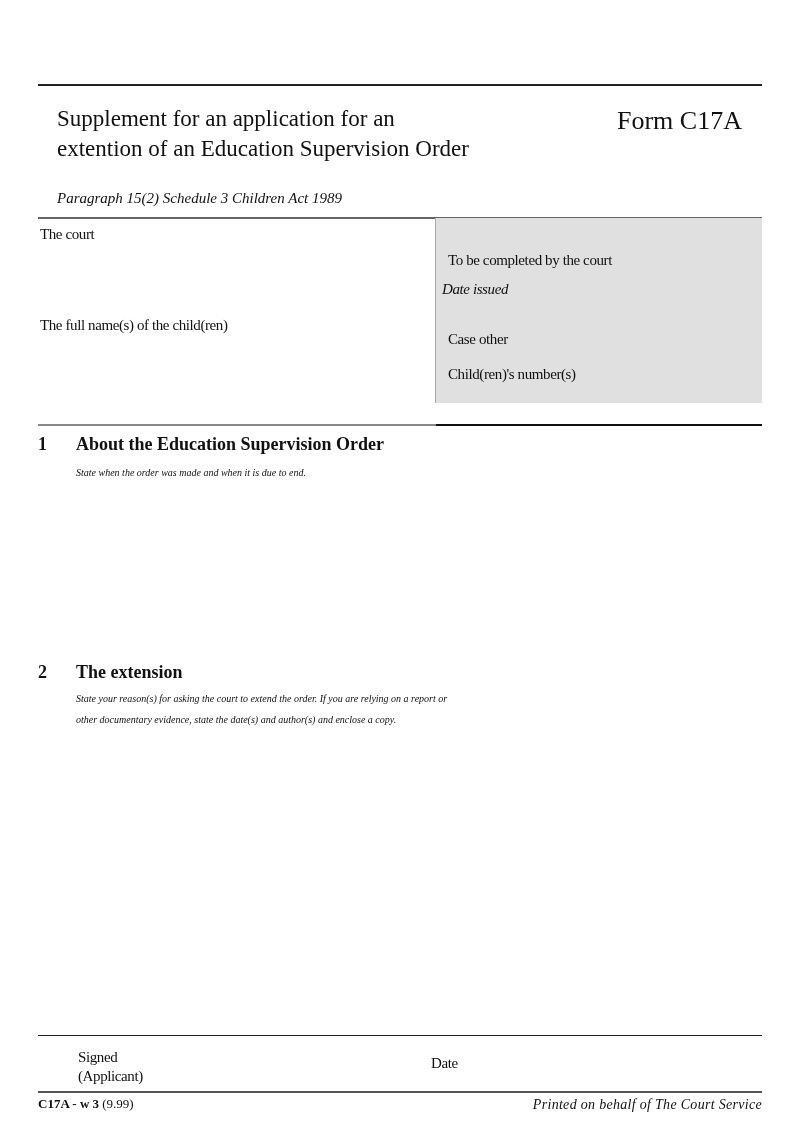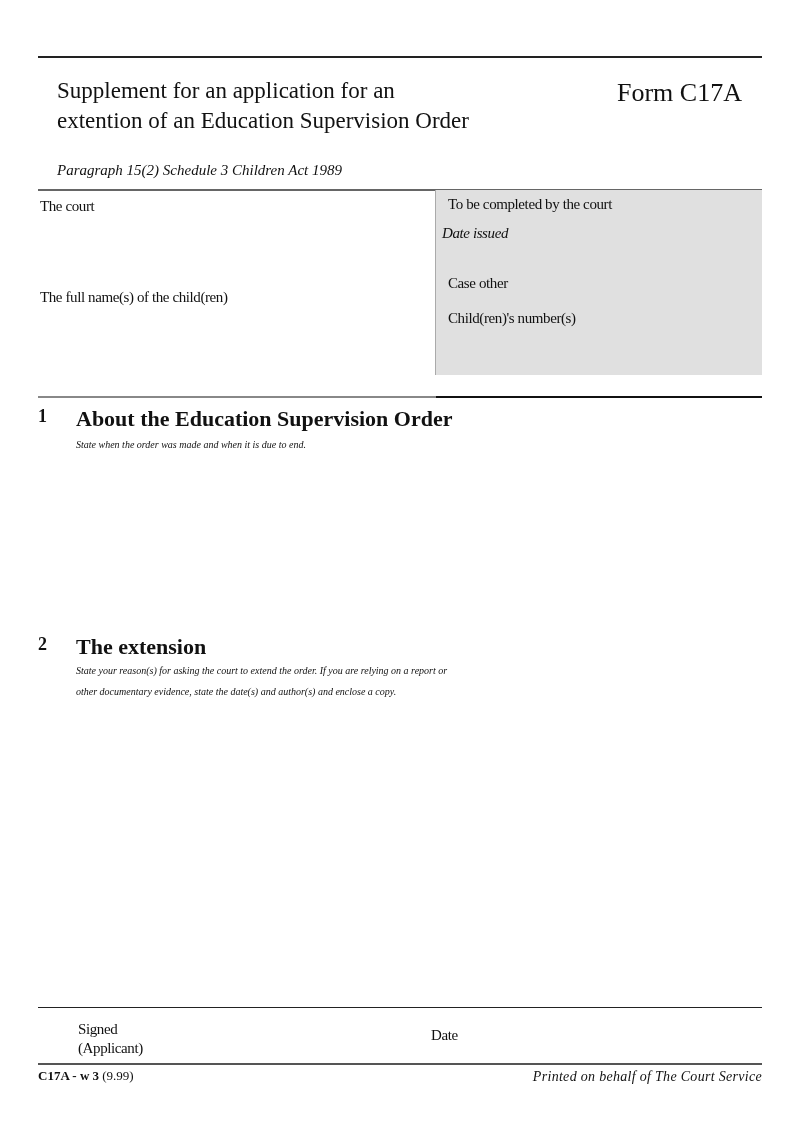--- a/index.html
+++ b/index.html
@@ -1,30 +1,30 @@
 <!DOCTYPE html>
 <html><head>
 <meta charset="utf-8">
 <style>
   html, body { margin: 0; padding: 0; background: #ffffff; }
   body { width: 800px; height: 1133px; position: relative; overflow: hidden;
          font-family: "Liberation Serif", "DejaVu Serif", serif; color: #111; }
-  .abs { position: absolute; }
+  .abs { position: absolute; margin-top: 28px; }
   .rule-top { left: 38px; top: 56px; width: 724px; height: 2px; background: #222; }
   .title { left: 57px; top: 76px; font-size: 23px; line-height: 30px; width: 520px; }
   .form-id { left: 617px; top: 78px; font-size: 26px; }
   .para-ref { left: 57px; top: 162px; font-size: 15px; font-style: italic; }
   .rule-mid { left: 38px; top: 189px; width: 724px; height: 2px; background: #666; }
   .court-box { left: 435px; top: 190px; width: 327px; height: 185px; background: #e0e0e0;
                border-left: 1px solid #aaa; box-sizing: border-box; }
   .rule-bottom-left { left: 38px; top: 396px; width: 398px; height: 2px; background: #888; }
   .rule-bottom-right { left: 436px; top: 396px; width: 326px; height: 2px; background: #111; }
   .lbl { font-size: 15px; letter-spacing: -0.4px; }
   .sec-num { font-size: 18px; font-weight: bold; left: 38px; }
-  .sec-title { font-size: 22px; font-weight: bold; left: 76px; }
+  .sec-title { font-size: 18px; font-weight: bold; left: 76px; }
   .sec-help { left: 76px; font-size: 10px; font-style: italic; line-height: 21px; width: 640px; }
   .rule-sign { left: 38px; top: 1007px; width: 724px; height: 1px; background: #222; }
   .rule-foot { left: 38px; top: 1063px; width: 724px; height: 2px; background: #555; }
   .foot-code { left: 38px; top: 1068px; font-size: 13px; }
   .foot-code b { font-weight: bold; }
   .foot-printed { right: 38px; top: 1069px; font-size: 14px; font-style: italic; letter-spacing: 0.3px; }
   .field-area { background: transparent; }
 </style>
 </head>
 <body>

